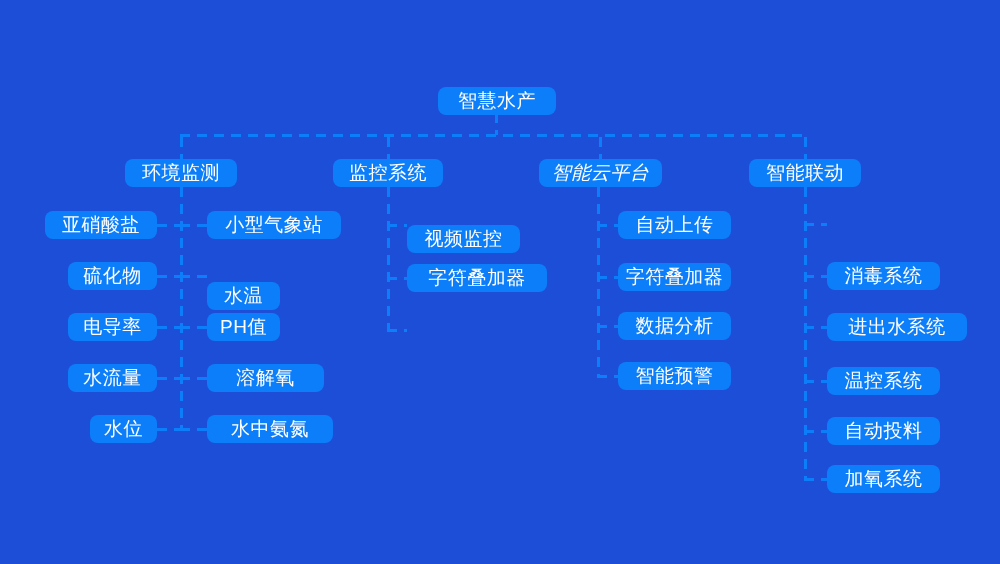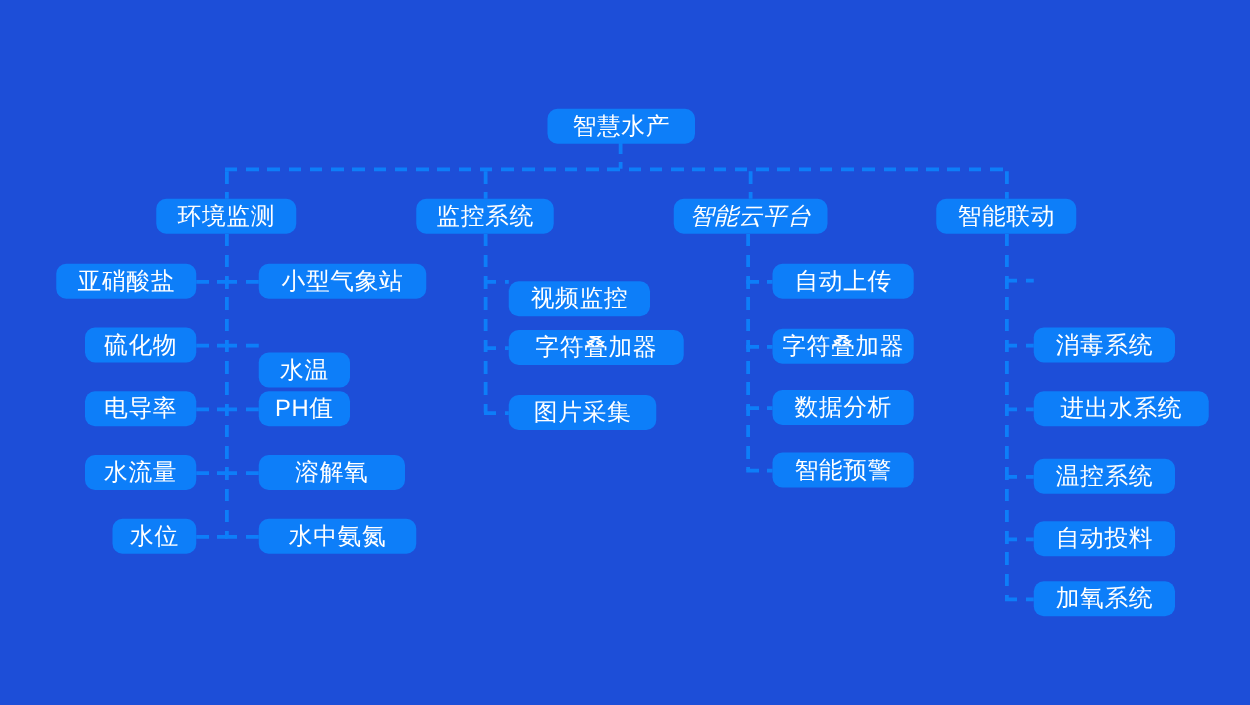--- a/index.html
+++ b/index.html
@@ -102,21 +102,20 @@
   <div class="node" style="left:90px; top:415px; width:67px;">水位</div>
 
   <div class="node" style="left:207px; top:211px; width:134px;">小型气象站</div>
   <div class="node" style="left:207px; top:262px; width:73px;margin-top:20px;">水温</div>
   <div class="node" style="left:207px; top:313px; width:73px;">PH值</div>
   <div class="node" style="left:207px; top:364px; width:117px;">溶解氧</div>
   <div class="node" style="left:207px; top:415px; width:126px;">水中氨氮</div>
 
   <div class="node" style="left:407px; top:225px; width:113px;">视频监控</div>
   <div class="node" style="left:407px; top:264px; width:140px;">字符叠加器</div>
-  <div class="node" style="left:407px; top:316px; width:118px;">图片采集</div>
 
   <div class="node" style="left:618px; top:211px; width:113px;">自动上传</div>
   <div class="node" style="left:618px; top:263px; width:113px;">字符叠加器</div>
   <div class="node" style="left:618px; top:312px; width:113px;">数据分析</div>
   <div class="node" style="left:618px; top:362px; width:113px;">智能预警</div>
 
   <div class="node" style="left:827px; top:262px; width:113px;">消毒系统</div>
   <div class="node" style="left:827px; top:313px; width:140px;">进出水系统</div>
   <div class="node" style="left:827px; top:367px; width:113px;">温控系统</div>
   <div class="node" style="left:827px; top:417px; width:113px;">自动投料</div>

